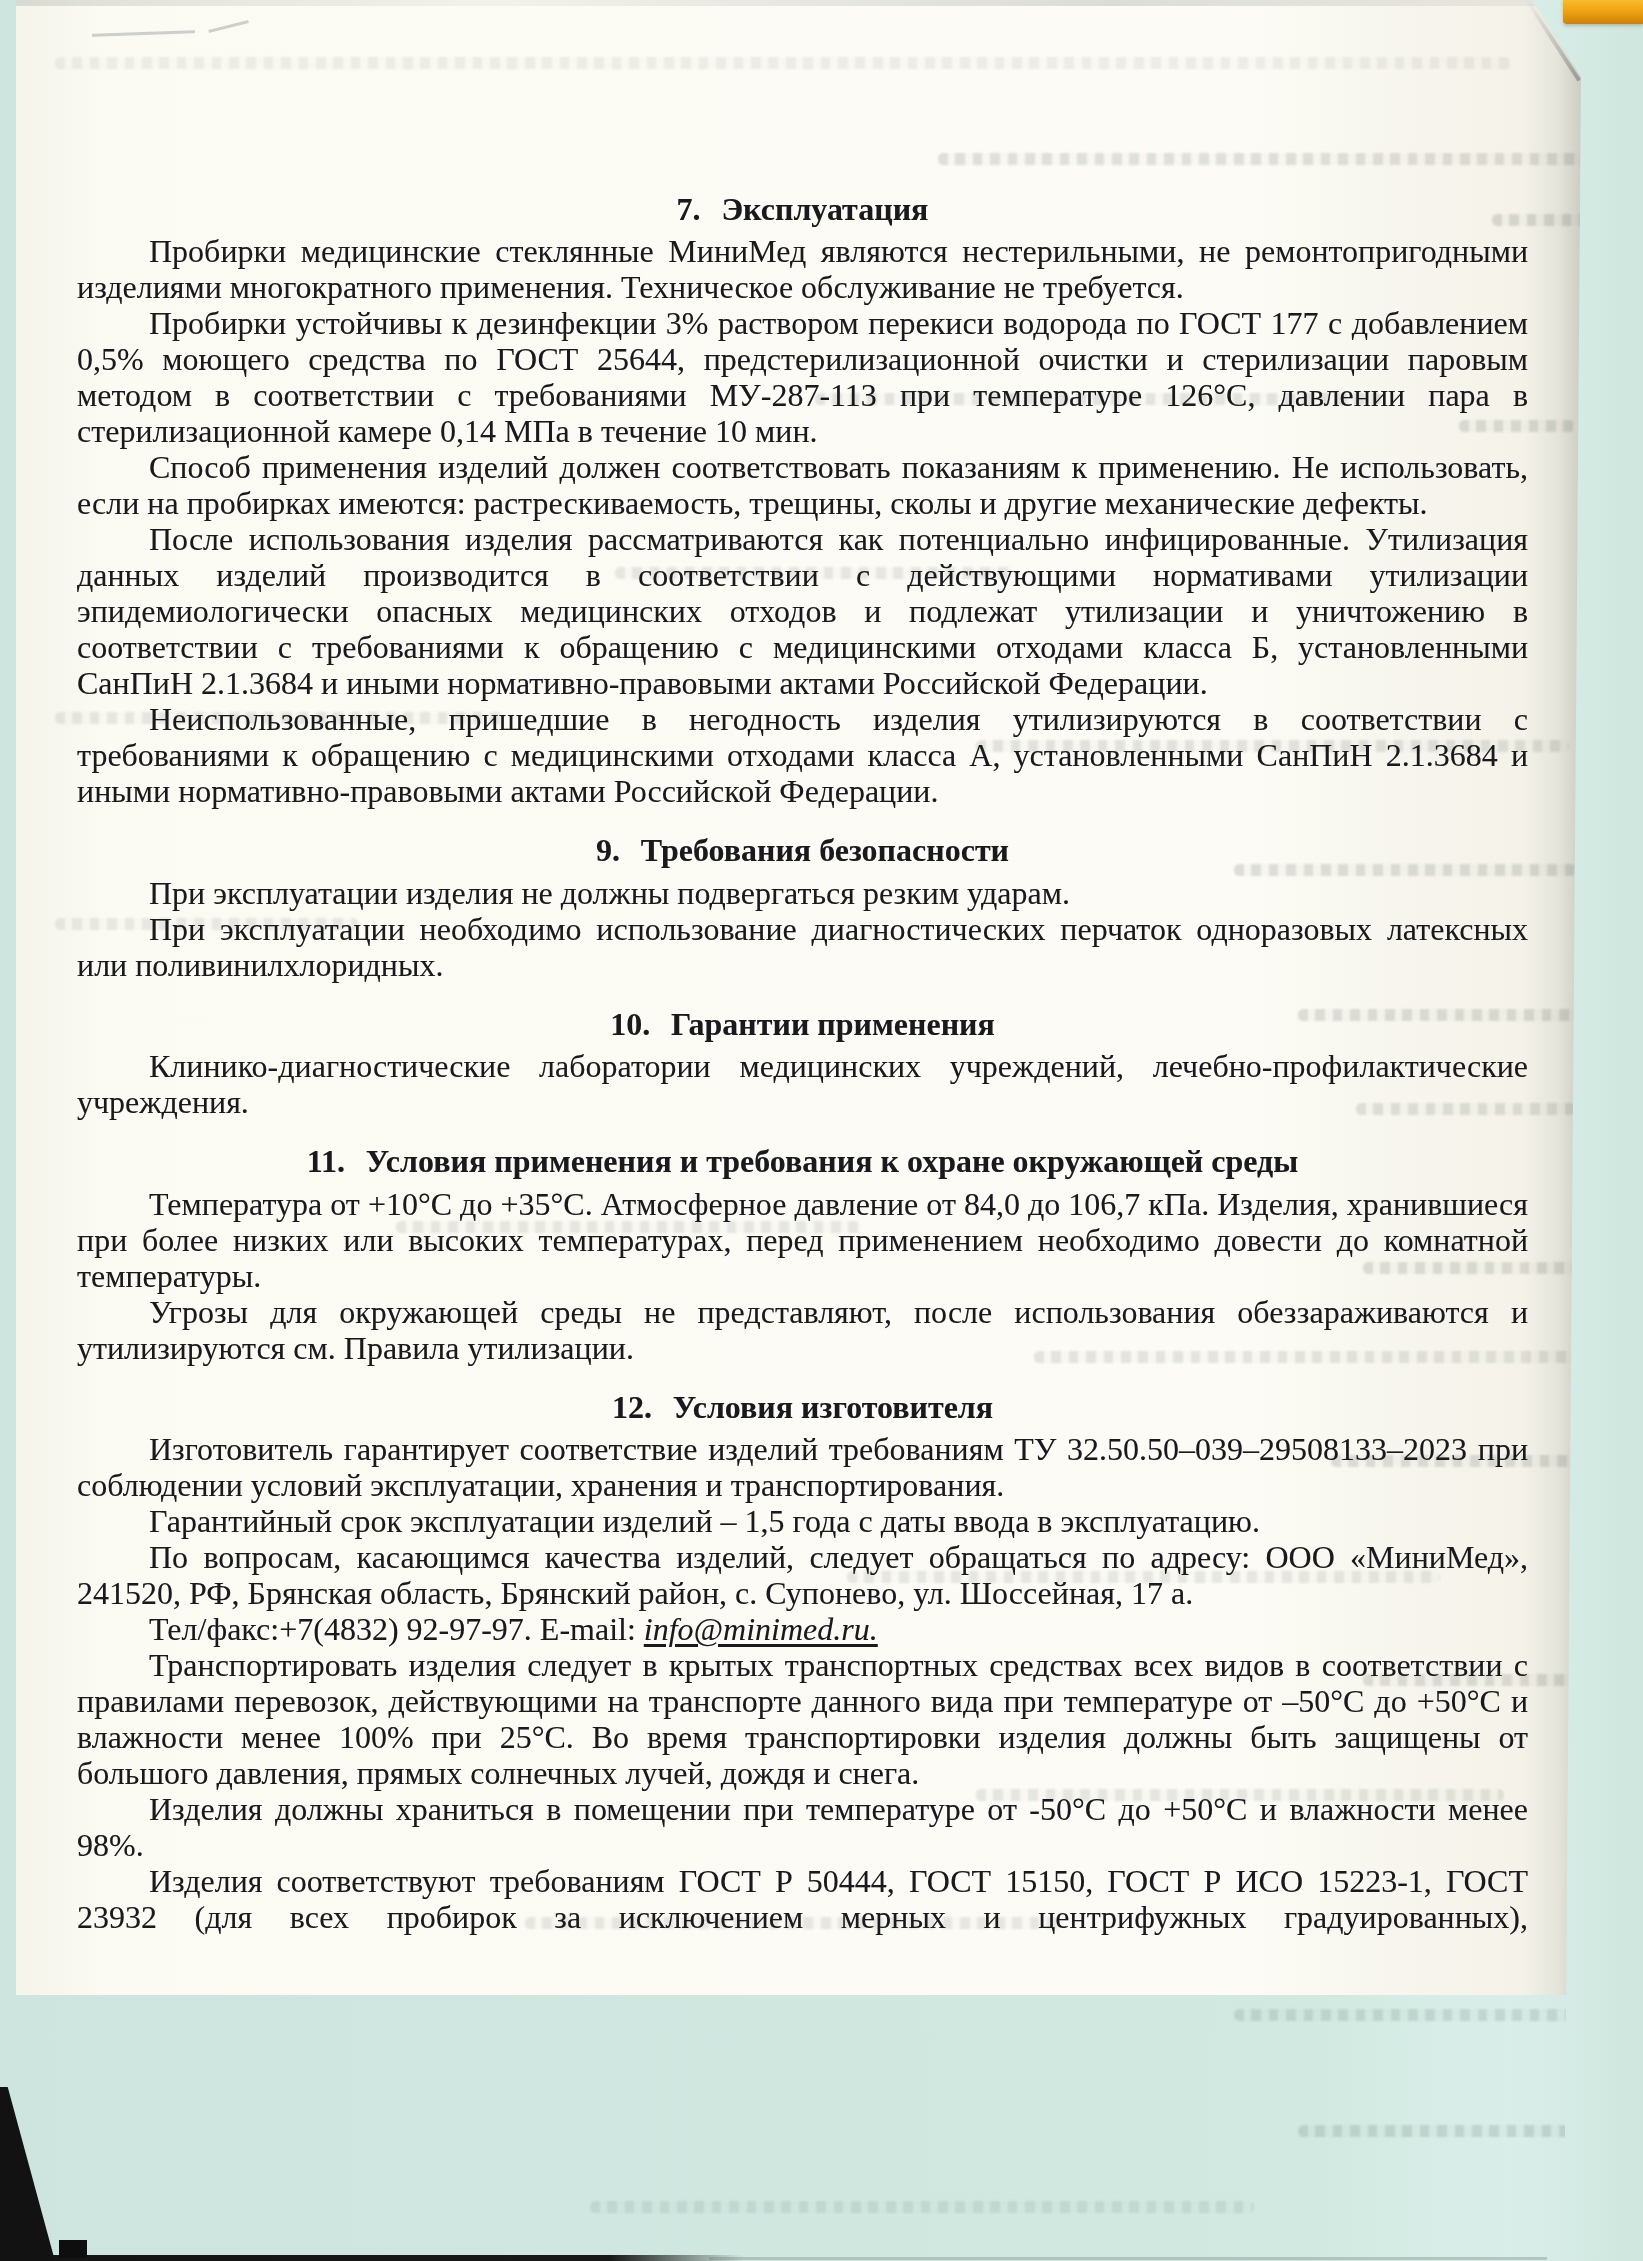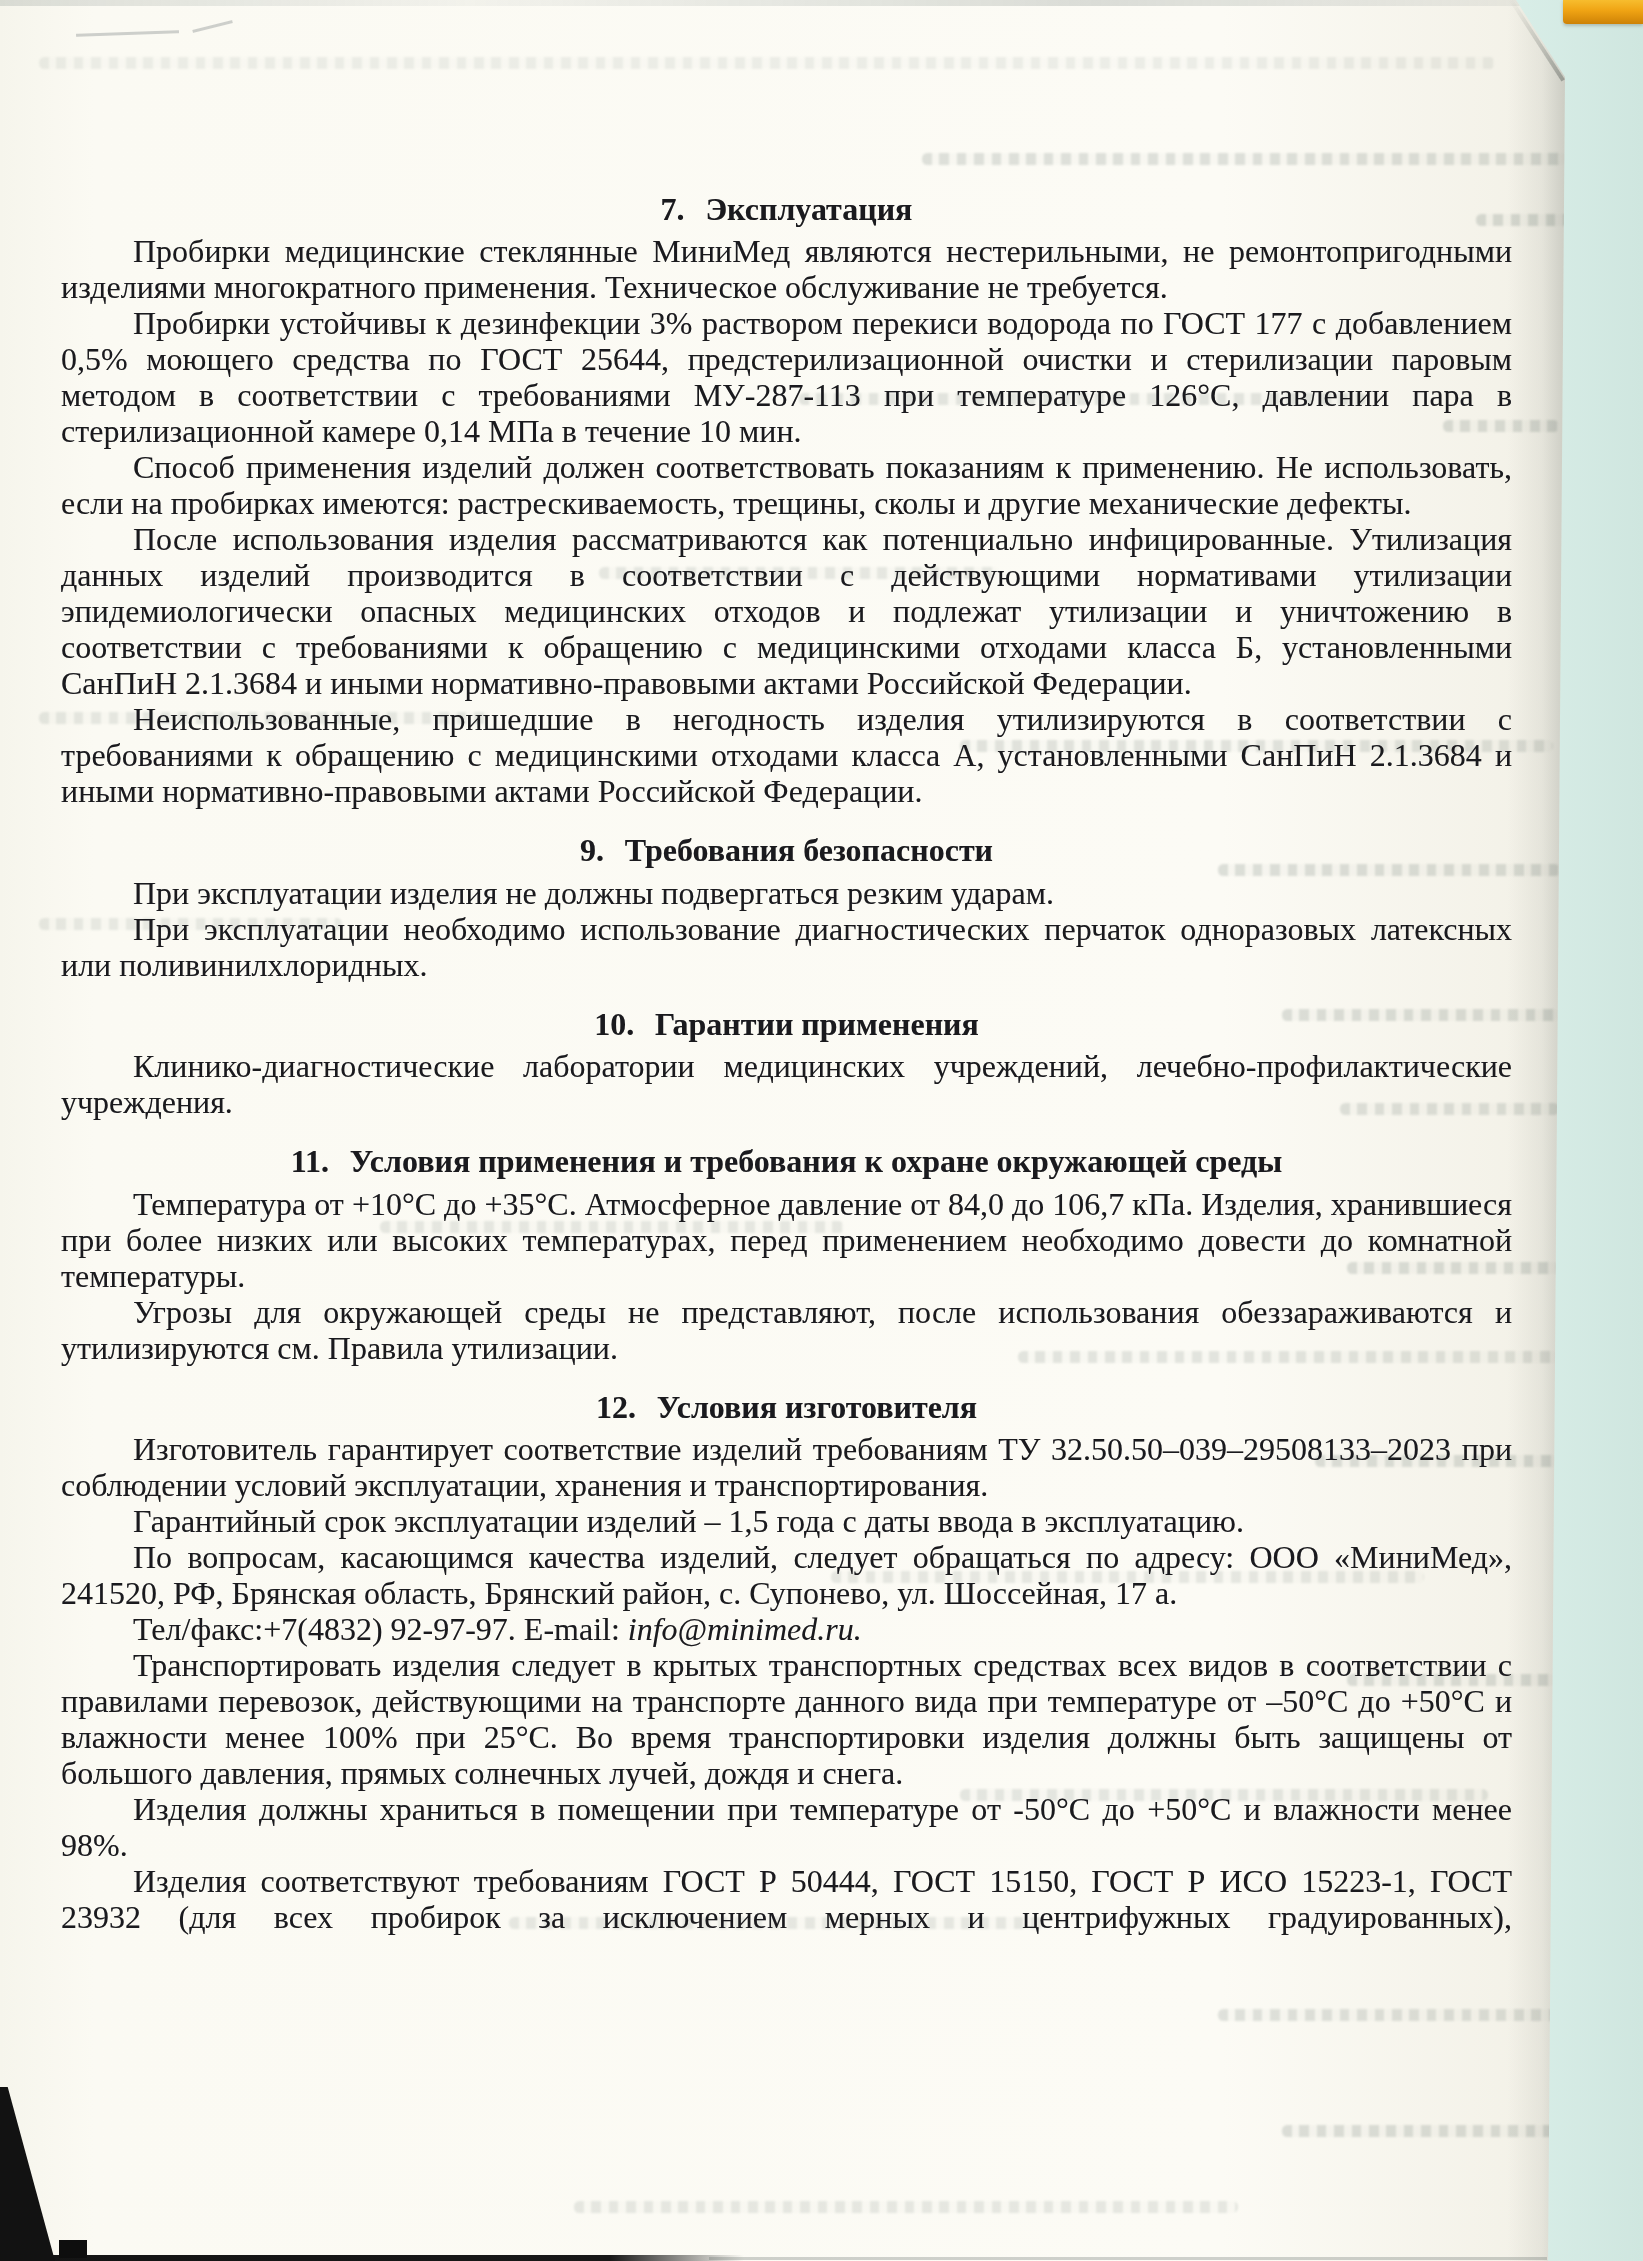--- a/index.html
+++ b/index.html
@@ -10,41 +10,41 @@
     background:var(--bg, #cfe6df);
     font-family:"Liberation Serif", serif;
   }
 
   .scanner-bg {
     position:absolute; inset:0; z-index:0;
     background:linear-gradient(90deg, #cde5de 0%, #d2e9e2 80%, #d9eee8 92%, #cfe6df 100%);
   }
 
   .paper {
-    position:absolute; left:0; top:0; width:1565px; height:2261px; z-index:1;
+    position:absolute; left:16px; top:0; width:1565px; height:1995px; z-index:1;
     background:linear-gradient(90deg, #f6f5ec 0%, var(--paper, #fbfaf3) 6%, #fcfbf5 78%, #f2f0e6 100%);
     clip-path:polygon(0 0, 1516px 0, 1565px 77px, 1548px 2261px, 0 2261px);
   }
 
   .content {
     position:absolute; left:61px; top:191px; width:1451px; z-index:2;
     color:var(--ink, #1a1a1e);
     font-size:32px; line-height:36px;
     text-align:justify;
     text-shadow:0 0 0.6px rgba(26,26,30,.28);
   }
   .sec-heading {
     text-align:center; font-weight:bold; font-size:32px;
     margin:23px 0 6.4px 0;
   }
   section:first-child .sec-heading { margin-top:0; }
   .sec-num { margin-right:.65em; }
   .para { text-indent:72px; }
   .justify-last { text-align-last:justify; }
-  .email-link { font-style:italic; text-underline-offset:3.9px; }
+  .email-link { font-style:italic; text-decoration:underline; text-underline-offset:3.9px; }
 
   .smudge {
     position:absolute; z-index:1; height:12.2px; border-radius:5.2px;
     filter:blur(1.3px);
     background:repeating-linear-gradient(90deg,
       rgba(108,122,115,.55) 0px, rgba(108,122,115,.55) 9.7px,
       rgba(108,122,115,.08) 9.7px, rgba(108,122,115,.08) 17.4px);
   }
 
   .edge-shadow {

